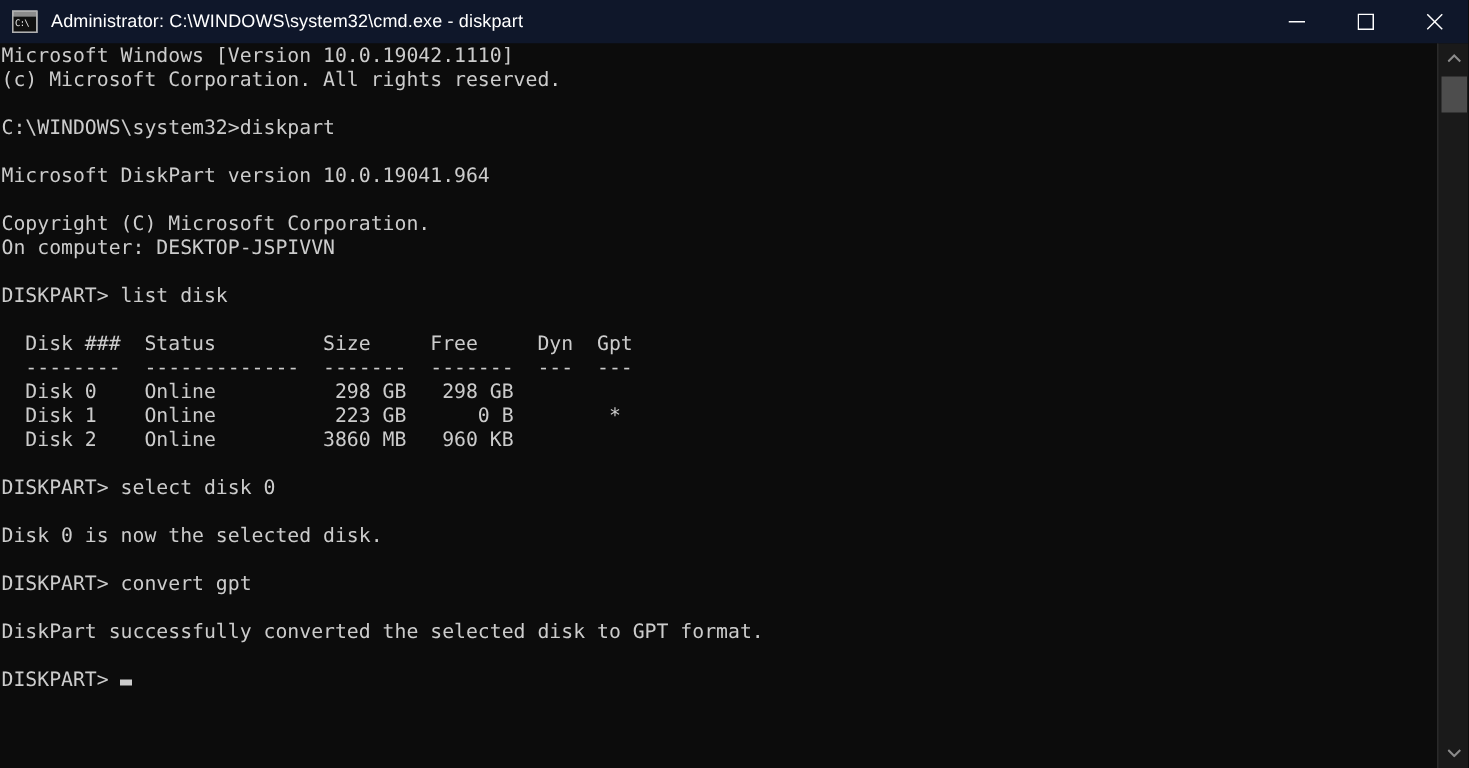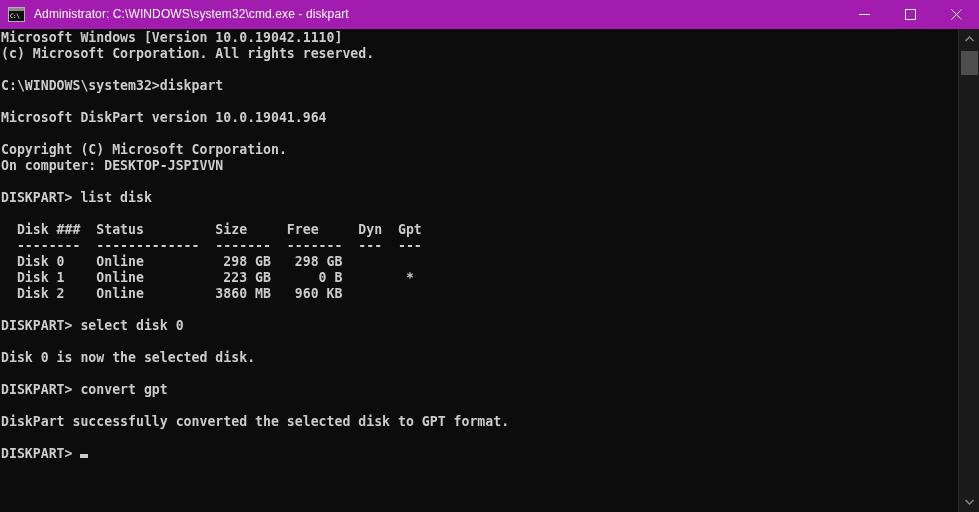--- a/index.html
+++ b/index.html
@@ -15,21 +15,21 @@
     overflow: hidden;
     font-family: "DejaVu Sans Mono", "Liberation Mono", monospace;
   }
 
   
   #titlebar {
     position: absolute;
     top: 0; left: 0;
     width: 979px;
     height: 29px;
-    background: #a21caf;
+    background: #0f172a;
     display: flex;
     align-items: center;
   }
   #title-icon {
     width: 17px;
     height: 15px;
     margin-left: 8px;
     margin-right: 9px;
     flex: 0 0 auto;
     position: relative;
@@ -82,21 +82,20 @@
 
   
   #console {
     position: absolute;
     top: 29px;
     left: 0;
     width: 958px;
     height: 483px;
     background: #0c0c0c;
     overflow: hidden;
-    font-weight: bold;
   }
   #lines {
     position: absolute;
     top: 1px;
     left: 1px;
     white-space: pre;
     font-family: "DejaVu Sans Mono", "Liberation Mono", monospace;
     font-size: 13.2px;
     line-height: 16px;
     color: #cccccc;

